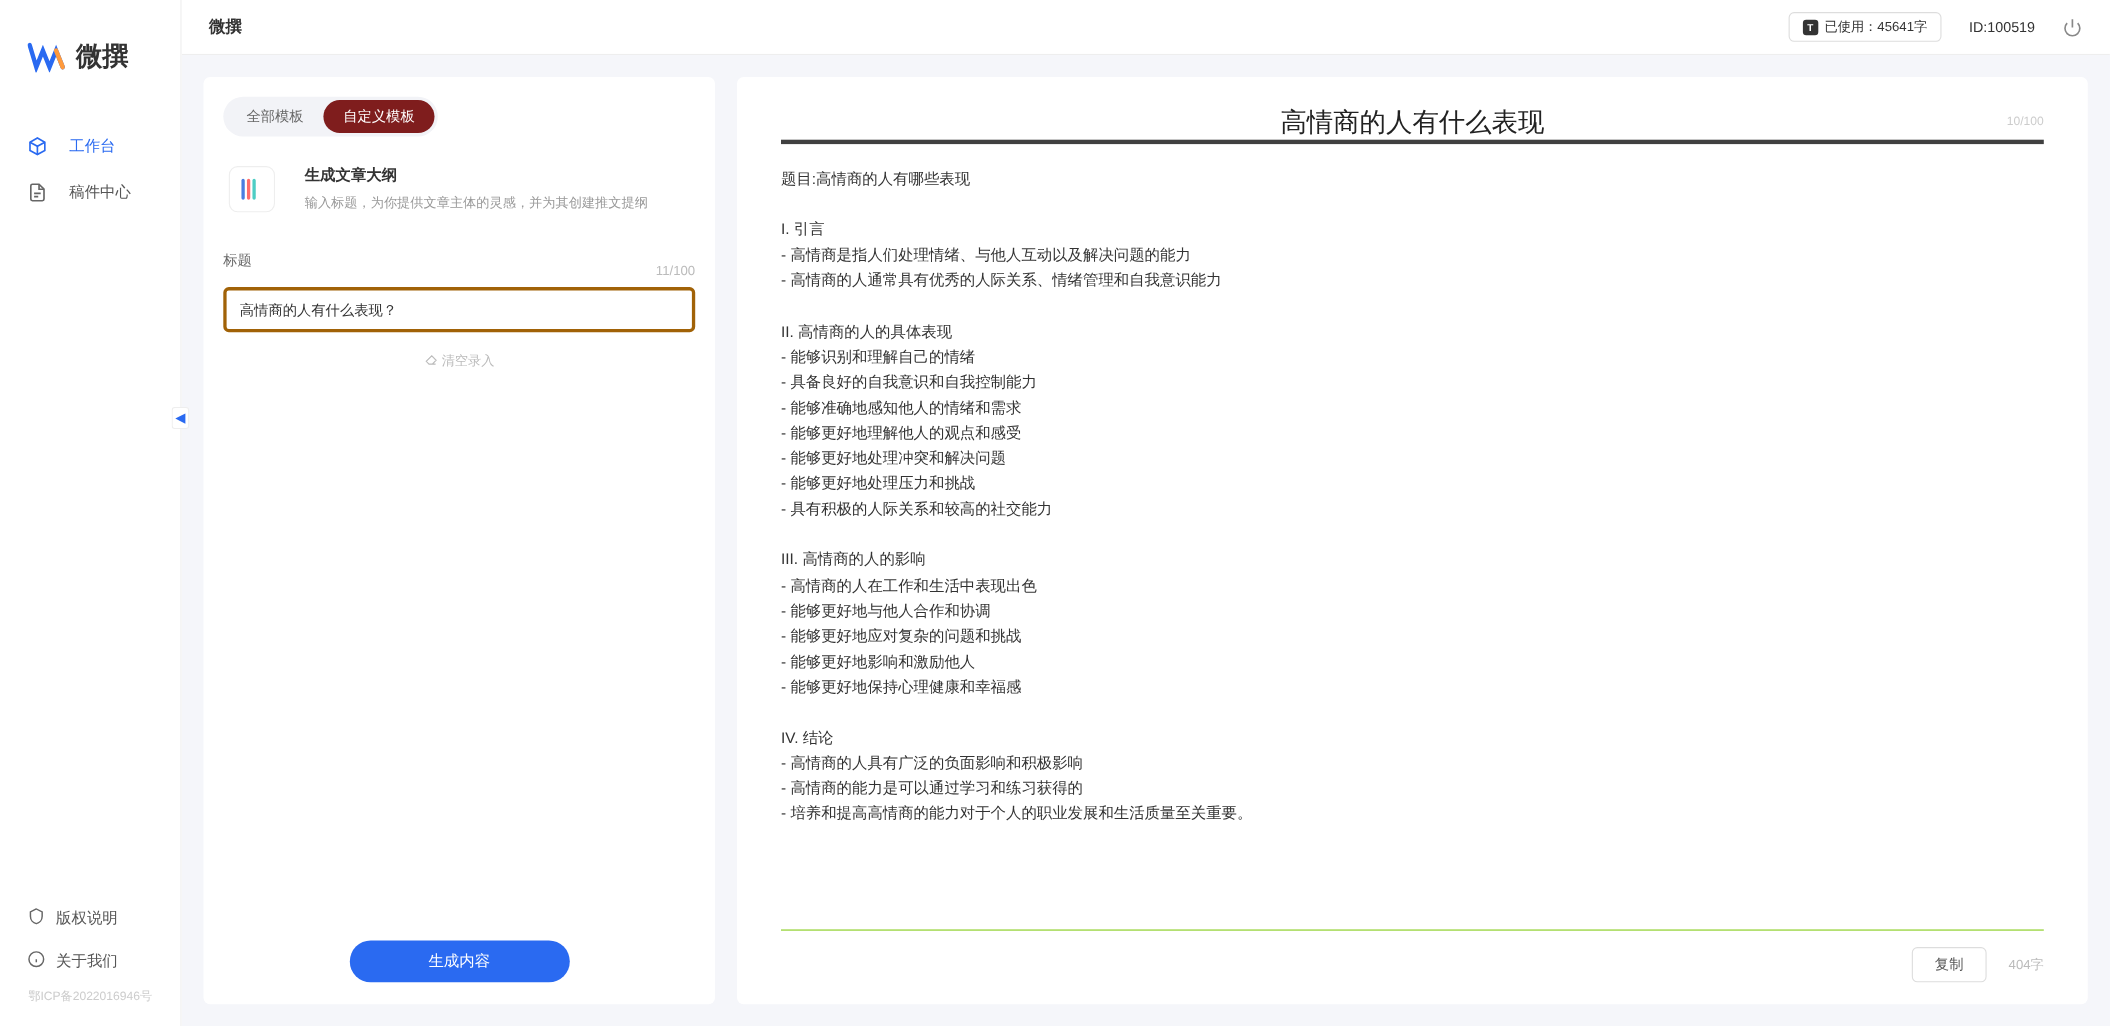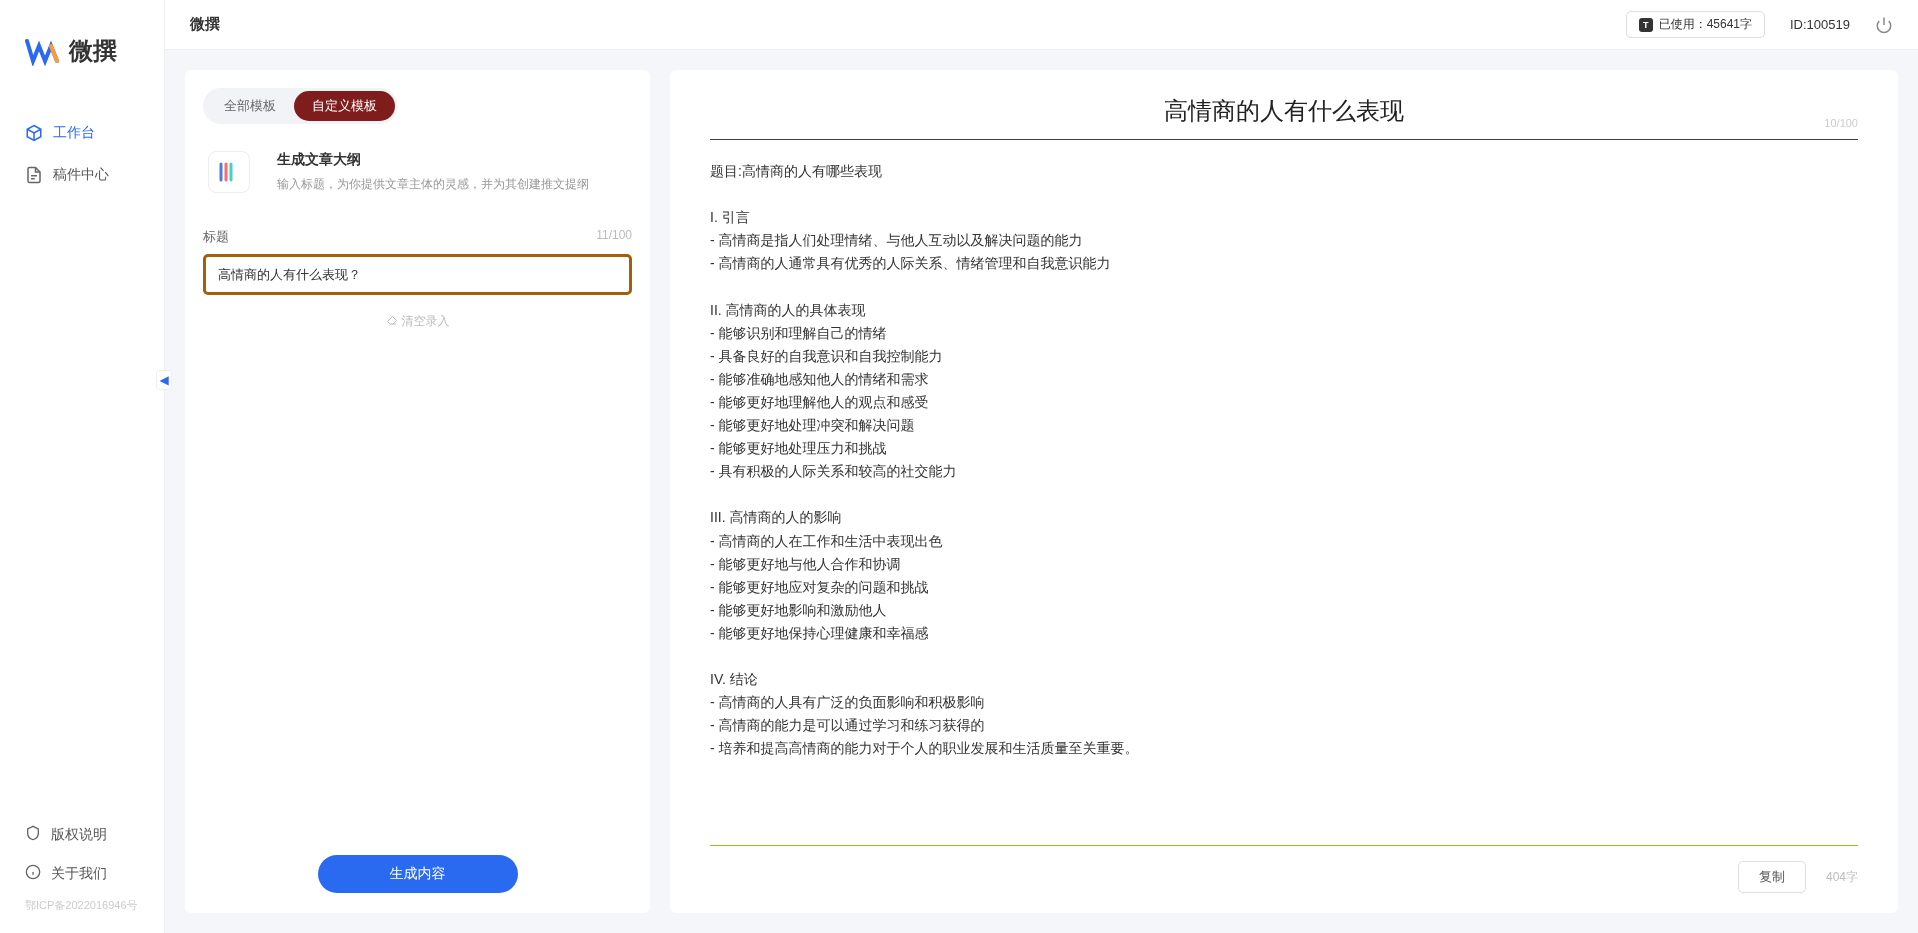--- a/index.html
+++ b/index.html
@@ -46,37 +46,38 @@
       color: #333;
     }
     .nav-items {
       flex: 1;
       padding: 20px 0;
     }
     .nav-item {
       display: flex;
       align-items: center;
       padding: 12px 25px;
-      gap: 10px;
+      gap: 20px;
       cursor: pointer;
       font-size: 14px;
       color: #555;
     }
     .nav-item.active {
       color: #2a6af1;
     }
     .nav-item .icon {
       width: 18px;
       height: 18px;
       display: flex;
       align-items: center;
       justify-content: center;
     }
     .sidebar-bottom {
       padding-bottom: 15px;
+      text-align: center;
     }
     .bottom-item {
       display: flex;
       align-items: center;
       padding: 10px 25px;
       gap: 10px;
       cursor: pointer;
       font-size: 14px;
       color: #555;
     }
@@ -241,20 +242,21 @@
     .form-label {
       display: flex;
       justify-content: space-between;
       font-size: 13px;
       color: #666;
       margin-bottom: 8px;
     }
     .char-count {
       color: #bbb;
       font-size: 12px;
+      margin-top: 11px;
     }
     .text-input {
       width: 100%;
       border: 3px solid #a16207;
       border-radius: 5px;
       padding: 10px 12px;
       font-size: 13px;
       color: #333;
       outline: none;
     }
@@ -293,22 +295,22 @@
       display: flex;
       flex-direction: column;
       padding: 25px 40px 20px 40px;
       position: relative;
     }
     .output-title-row {
       display: flex;
       align-items: baseline;
       justify-content: center;
       position: relative;
-      padding-bottom: 12px;
-      border-bottom: 1px solid #404040;
+      padding-bottom: 0;
+      border-bottom: 4px solid #404040;
     }
     .output-title {
       font-size: 24px;
       font-weight: 400;
       color: #222;
       font-family: "SimSun", serif;
     }
     .title-count {
       position: absolute;
       right: 0;

